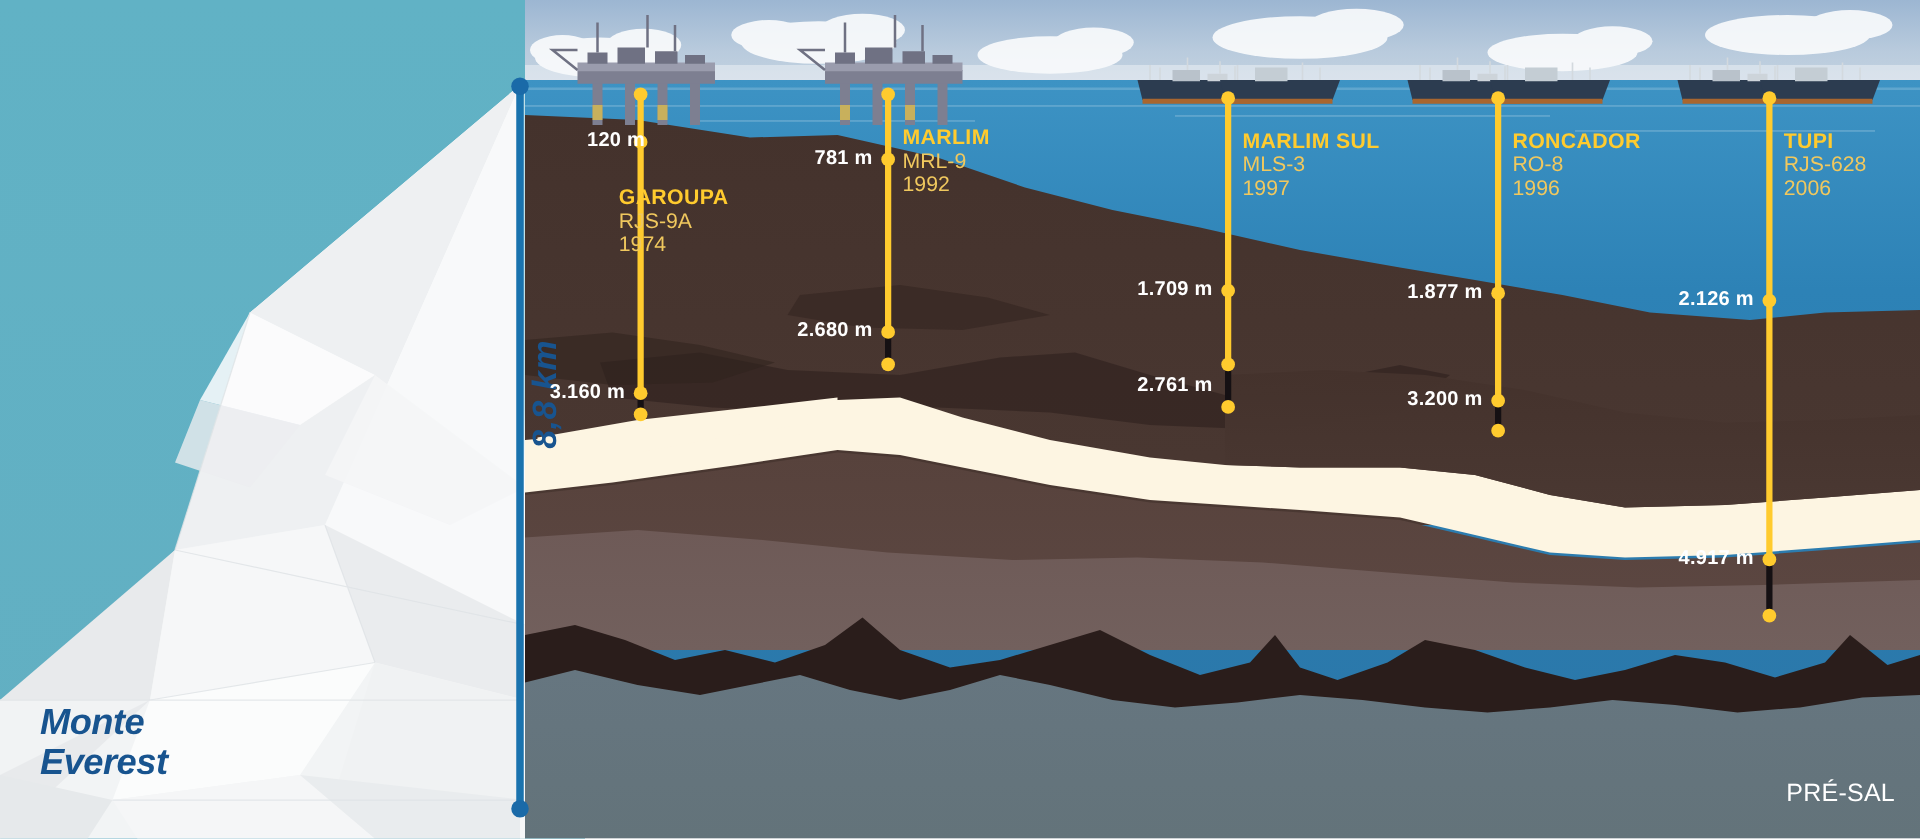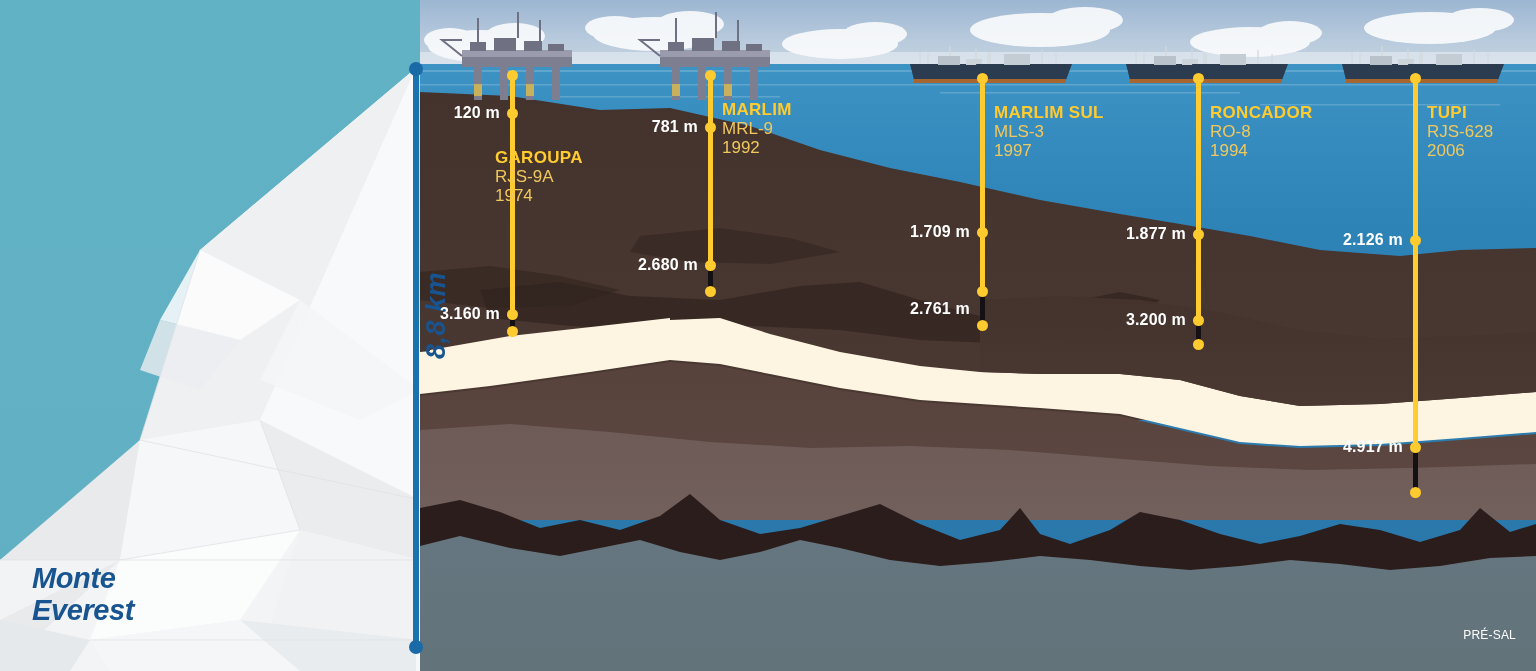--- a/index.html
+++ b/index.html
@@ -38,21 +38,21 @@
   .wlabel{position:absolute;color:#ffcb2e;white-space:nowrap;}
   .wlabel .nm{font-weight:bold;font-size:17px;letter-spacing:0.3px;line-height:19px;}
   .wlabel .cd{font-size:17px;line-height:19px;color:#f0c85e;}
   .wlabel .yr{font-size:17px;line-height:19px;color:#f0c85e;}
 
   .dlabel{position:absolute;color:#ffffff;font-size:16px;font-weight:bold;white-space:nowrap;
           text-align:right;letter-spacing:0.2px;}
 
   
   #presal{position:absolute;right:20px;bottom:22px;text-align:center;color:#ffffff;
-          font-size:12px;line-height:27px;letter-spacing:0.2px;}
+          font-size:20px;line-height:27px;letter-spacing:0.2px;}
 </style>
 </head>
 <body>
 
 <div id="stage">
 
   <div id="everest">
     <svg width="420" height="671" viewBox="0 0 420 671">
       <defs>
         <linearGradient id="snowA" x1="0" y1="0" x2="1" y2="1">
@@ -346,21 +346,21 @@
         <div class="dot" style="top: 326px;"></div>
         <div class="dot" style="top: 70px;"></div>
         <div class="dot" style="top: 108px;"></div>
         <div class="dot" style="top: 309px;"></div>
       </div>
       <div class="wlabel" style="left: 495px; top: 100px; margin-top: 48px;">
         <div class="nm">GAROUPA</div>
         <div class="cd">RJS-9A</div>
         <div class="yr">1974</div>
       </div>
-      <div class="dlabel" style="left: 400px; top: 104px; width: 100px; text-align: right;">120 m</div>
+      <div class="dlabel" style="left: 416px; top: 104px; width: 100px; text-align: right;">120 m</div>
       <div class="dlabel" style="left: 400px; top: 305px; width: 100px;">3.160 m</div>
       <div class="well" style="left: 708px; top: 0px; width: 5px; height: 671px;">
         <div class="line" style="top: 75px; height: 190px;"></div>
         <div class="line dark" style="top: 265px; height: 26px;"></div>
         <div class="dot" style="top: 286px;"></div>
         <div class="dot" style="top: 70px;"></div>
         <div class="dot" style="top: 122px;"></div>
         <div class="dot" style="top: 260px;"></div>
       </div>
       <div class="wlabel" style="left: 722px; top: 100px;">
@@ -389,21 +389,21 @@
         <div class="line" style="top: 78px; height: 242px;"></div>
         <div class="line dark" style="top: 320px; height: 24px;"></div>
         <div class="dot" style="top: 339px;"></div>
         <div class="dot" style="top: 73px;"></div>
         <div class="dot" style="top: 229px;"></div>
         <div class="dot" style="top: 315px;"></div>
       </div>
       <div class="wlabel" style="left: 1210px; top: 103px;">
         <div class="nm">RONCADOR</div>
         <div class="cd">RO-8</div>
-        <div class="yr">1994</div>
+        <div class="yr">1996</div>
       </div>
       <div class="dlabel" style="left: 1086px; top: 225px; width: 100px;">1.877 m</div>
       <div class="dlabel" style="left: 1086px; top: 311px; width: 100px; text-align: right;">3.200 m</div>
       <div class="well" style="left: 1413px; top: 0px; width: 5px; height: 671px;">
         <div class="line" style="top: 78px; height: 369px;"></div>
         <div class="line dark" style="top: 447px; height: 45px;"></div>
         <div class="dot" style="top: 487px;"></div>
         <div class="dot" style="top: 73px;"></div>
         <div class="dot" style="top: 235px;"></div>
         <div class="dot" style="top: 442px;"></div>

